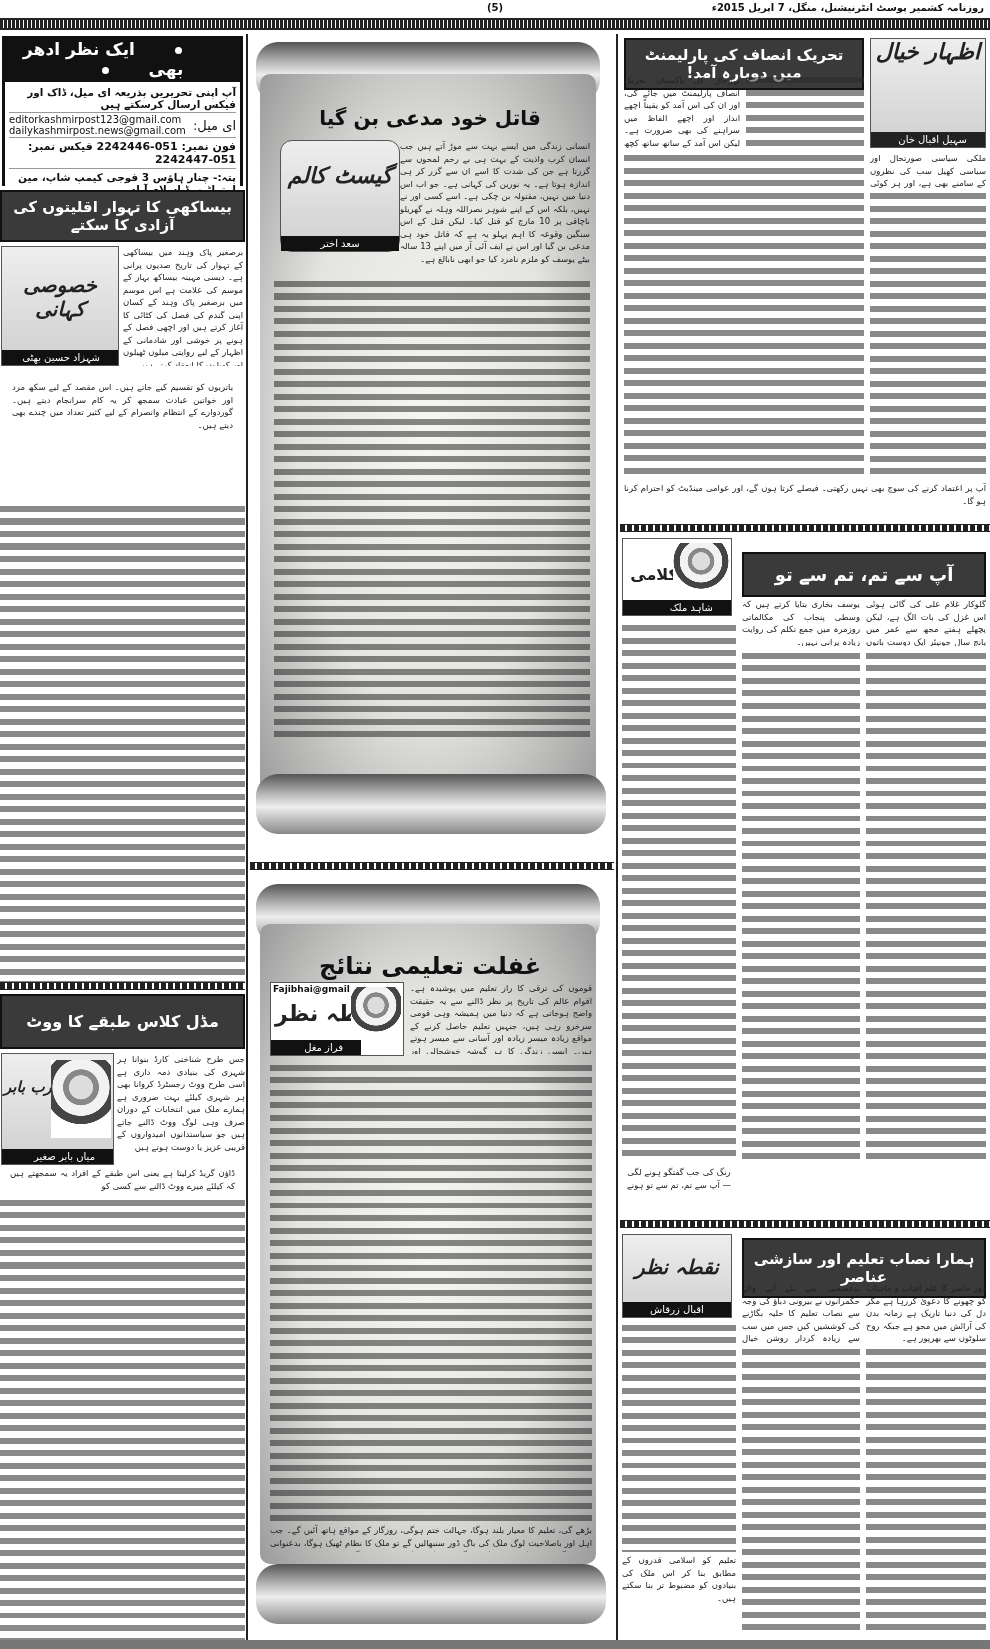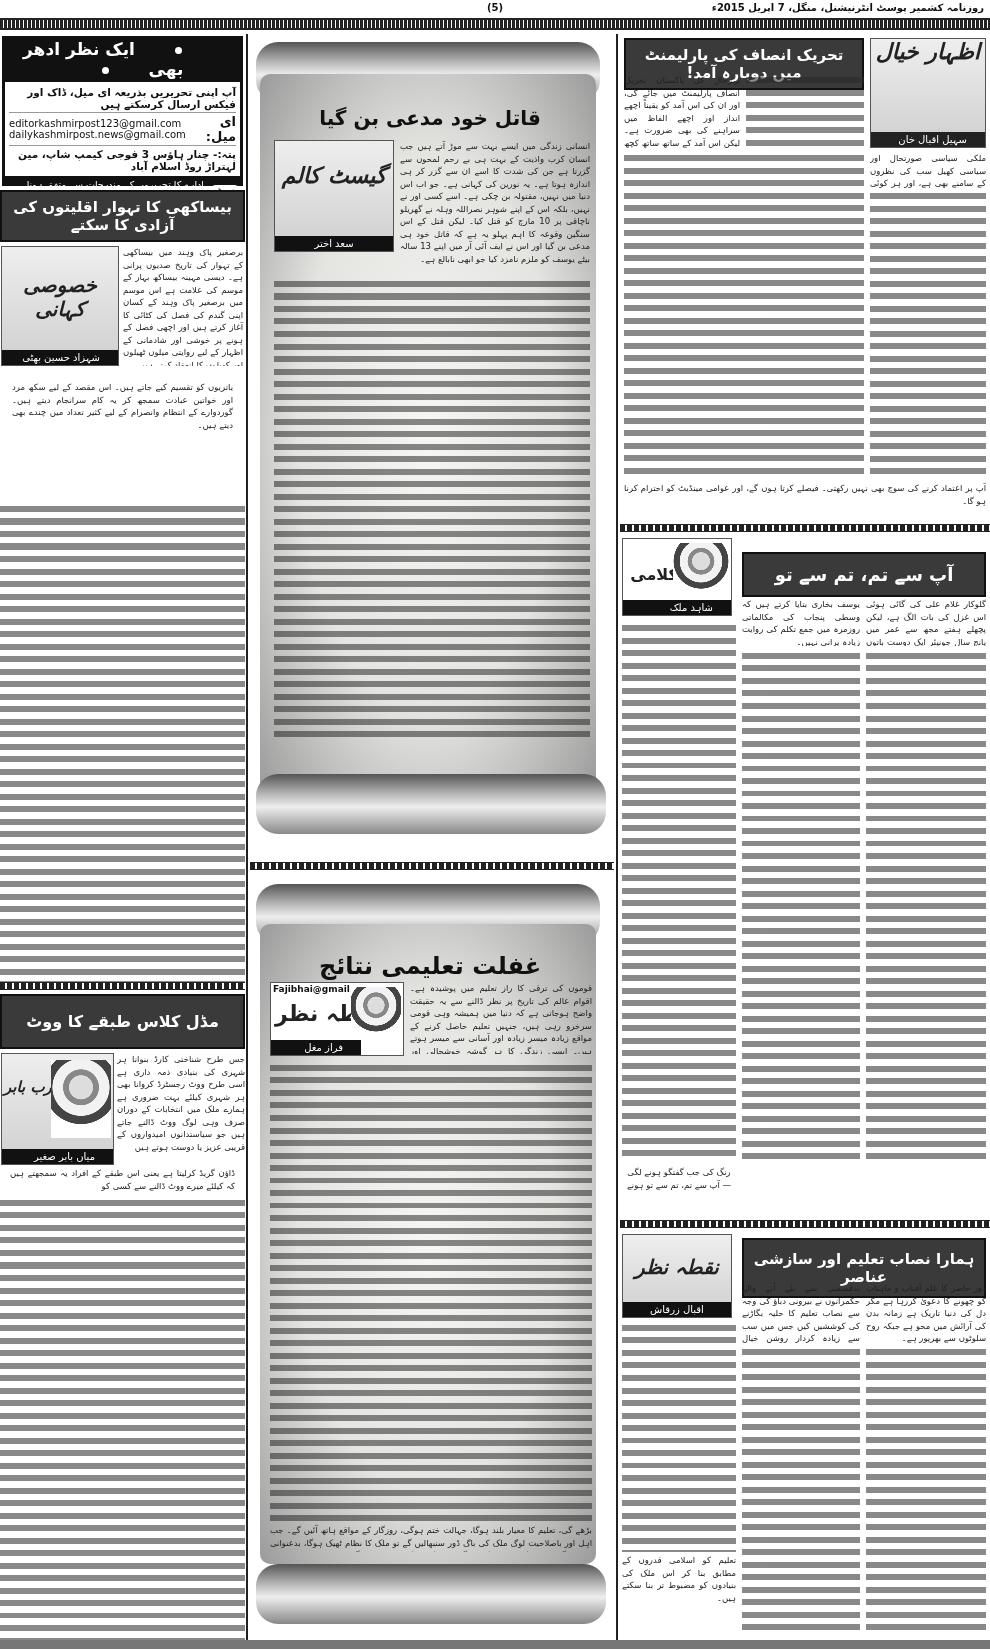--- a/index.html
+++ b/index.html
@@ -18,21 +18,21 @@
   .vrule { position: absolute; width: 2px; background: #222; }
 
   
   .col-left { position: absolute; left: 0; top: 34px; width: 245px; }
   .ad-box { position: absolute; left: 2px; top: 2px; width: 241px; height: 150px; background: #111; color: #fff; padding: 3px; }
   .ad-title { text-align: center; font-size: 17px; font-weight: bold; direction: rtl; margin-bottom: 3px; }
   .ad-title .dot { display: inline-block; width: 7px; height: 7px; background: #fff; border-radius: 50%; margin: 0 40px; vertical-align: middle; }
   .ad-inner { background: #fff; color: #111; padding: 2px 4px; }
   .ad-line { font-size: 10.5px; font-weight: bold; direction: rtl; text-align: right; border-bottom: 1px solid #999; padding: 2px 0; }
   .ad-email-row { display: flex; direction: rtl; align-items: center; border-bottom: 1px solid #999; padding: 1px 0; }
-  .ad-email-label { font-size: 13px; font-weight: bold; width: 45px; }
+  .ad-email-label { font-size: 13px; font-weight: normal; width: 45px; }
   .ad-emails { font-size: 10px; direction: ltr; text-align: left; flex: 1; }
   .ad-note { display: flex; direction: rtl; align-items: center; font-size: 9.5px; color: #fff; padding-top: 3px; }
   .ad-note-badge { background: #fff; color: #111; border-radius: 9px; padding: 0 5px; font-weight: bold; margin-left: 6px; font-size: 10px; }
 
   .sec-banner { background: #3a3a3a; color: #fff; text-align: center; direction: rtl; font-weight: bold; border: 2px solid #111; }
   .byline-box { position: relative; background: linear-gradient(#eee, #cfcfcf); border: 1px solid #555; }
   .byline-box .col-name { font-size: 20px; font-weight: bold; text-align: center; color: #222; direction: rtl; font-style: italic; }
   .byline-box .author { position: absolute; left: 0; bottom: 0; right: 0; background: #111; color: #fff; font-size: 10px; direction: rtl; text-align: right; padding: 2px 18px; }
 
   .txt { font-size: 8.5px; line-height: 12.5px; direction: rtl; text-align: justify; color: #222; overflow: hidden; }
@@ -67,20 +67,21 @@
     </div>
     <div class="ad-inner">
       <div class="ad-line">آپ اپنی تحریریں بذریعہ ای میل، ڈاک اور فیکس ارسال کرسکتے ہیں</div>
       <div class="ad-email-row">
         <div class="ad-email-label">ای میل:</div>
         <div class="ad-emails">
           <div>editorkashmirpost123@gmail.com</div>
           <div>dailykashmirpost.news@gmail.com</div>
         </div>
       </div>
+      <div class="ad-line" style="font-size:11px;">فون نمبر: 051-2242446 فیکس نمبر: 051-2242447</div>
       <div class="ad-line" style="border-bottom:none;">پتہ:- چنار ہاؤس 3 فوجی کیمپ شاپ، مین لہتراڑ روڈ اسلام آباد</div>
     </div>
     <div class="ad-note">
       <span class="ad-note-badge">نوٹ</span>
       <span>ادارے کا تحریروں کے مندرجات سے متفق ہونا ضروری نہیں</span>
     </div>
   </div>
 
   <div style="position:absolute;left:0;top:156px;width:245px;">
     <div class="sec-banner" style="font-size:15px;padding:6px 2px;">بیساکھی کا تہوار اقلیتوں کی آزادی کا سکتے</div>
@@ -113,21 +114,21 @@
 </div>
 
 <div style="position:absolute;left:250px;top:34px;width:364px;height:1615px;">
 
   <div>
     <div class="scroll-roll" style="left:6px;top:8px;width:344px;"></div>
     <div class="scroll" style="left:10px;top:40px;width:336px;height:720px;"></div>
     <div class="scroll-title" style="left:20px;top:72px;width:320px;font-size:20px;">قاتل خود مدعی بن گیا</div>
     <div style="position:absolute;left:24px;top:106px;width:316px;display:flex;direction:rtl;">
       <div class="txt" style="width:190px;height:132px;">انسانی زندگی میں ایسے بہت سے موڑ آتے ہیں جب انسان کرب واذیت کے بہت ہی بے رحم لمحوں سے گزرتا ہے جن کی شدت کا اسے ان سے گزر کر ہی اندازہ ہوتا ہے۔ یہ نورین کی کہانی ہے۔ جو اب اس دنیا میں نہیں، مقتولہ بن چکی ہے۔ اسے کسی اور نے نہیں، بلکہ اس کے اپنے شوہر نصراللہ وہلہ نے گھریلو ناچاقی پر 10 مارچ کو قتل کیا۔ لیکن قتل کے اس سنگین وقوعہ کا اہم پہلو یہ ہے کہ قاتل خود ہی مدعی بن گیا اور اس نے ایف آئی آر میں اپنے 13 سالہ بیٹے یوسف کو ملزم نامزد کیا جو ابھی نابالغ ہے۔</div>
-      <div class="byline-box" style="width:120px;height:112px;margin-right:6px;">
+      <div class="byline-box" style="width:120px;height:112px;border-radius:12px;">
         <div class="col-name" style="padding-top:22px;font-size:22px;">گیسٹ کالم</div>
         <div class="author" style="text-align:center;">سعد اختر</div>
       </div>
     </div>
     <div class="txtlines" style="position:absolute;left:24px;top:244px;width:316px;height:460px;"></div>
     <div class="scroll-roll" style="left:6px;top:740px;width:350px;"></div>
   </div>
 
   <div class="dots" style="position:absolute;left:0;top:828px;width:364px;"></div>
 

